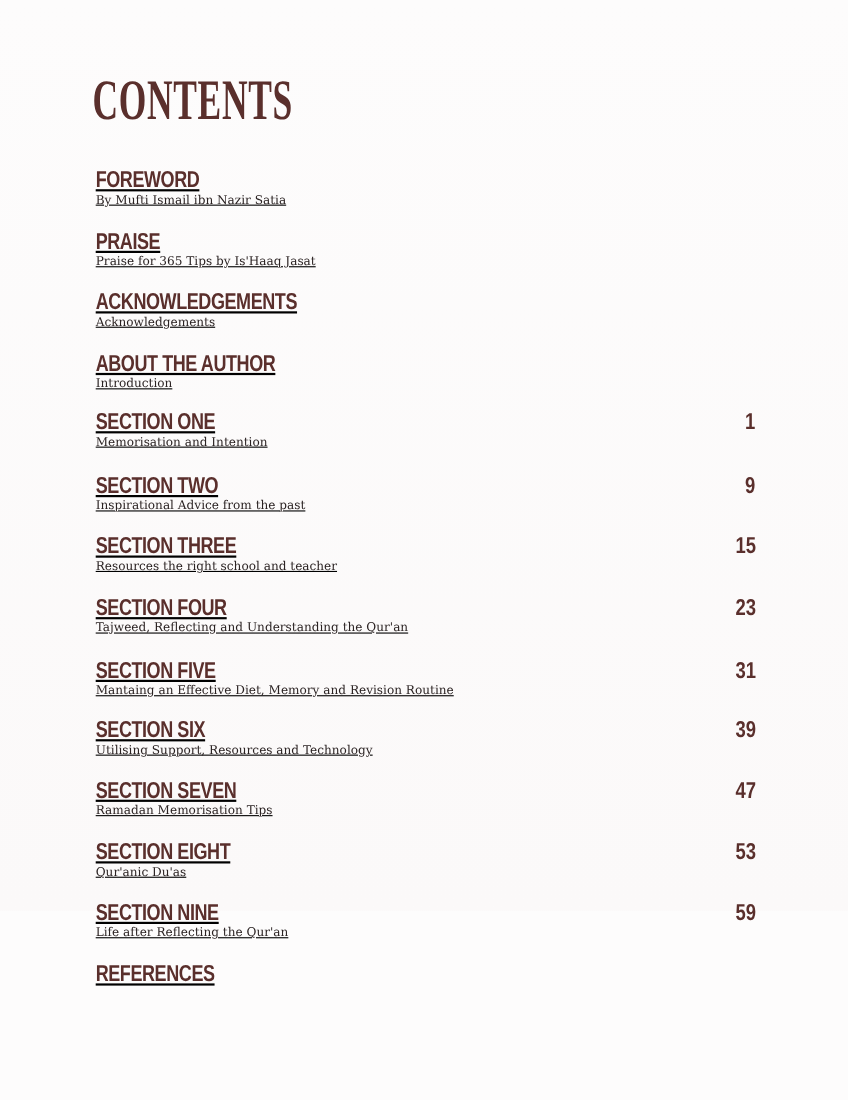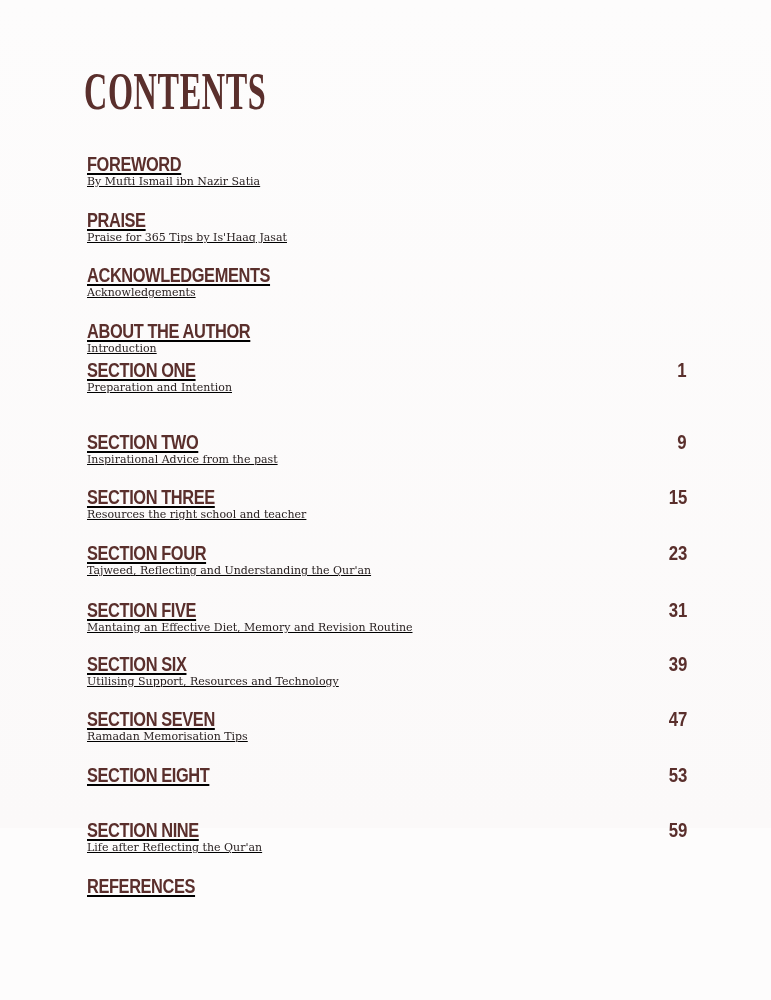--- a/index.html
+++ b/index.html
@@ -94,23 +94,23 @@
     <span class="entry-sub">Acknowledgements</span>
     <span class="entry-page"></span>
   </div>
 
   <div class="entry" style="top:321px">
     <span class="entry-heading">ABOUT THE AUTHOR</span>
     <span class="entry-sub">Introduction</span>
     <span class="entry-page"></span>
   </div>
 
-  <div class="entry" style="top:360px">
+  <div class="entry" style="top:374px">
     <span class="entry-heading">SECTION ONE</span>
-    <span class="entry-sub">Preparation and Intention</span>
+    <span class="entry-sub">Memorisation and Intention</span>
     <span class="entry-page">1</span>
   </div>
 
   <div class="entry" style="top:432px">
     <span class="entry-heading">SECTION TWO</span>
     <span class="entry-sub">Inspirational Advice from the past</span>
     <span class="entry-page">9</span>
   </div>
 
   <div class="entry" style="top:487px">
@@ -138,20 +138,21 @@
   </div>
 
   <div class="entry" style="top:709px">
     <span class="entry-heading">SECTION SEVEN</span>
     <span class="entry-sub">Ramadan Memorisation Tips</span>
     <span class="entry-page">47</span>
   </div>
 
   <div class="entry" style="top:765px">
     <span class="entry-heading">SECTION EIGHT</span>
+    <span class="entry-sub">Qur'anic Du'as</span>
     <span class="entry-page">53</span>
   </div>
 
   <div class="entry" style="top:820px">
     <span class="entry-heading">SECTION NINE</span>
     <span class="entry-sub">Life after Reflecting the Qur'an</span>
     <span class="entry-page">59</span>
   </div>
 
   <div class="entry" style="top:876px">

